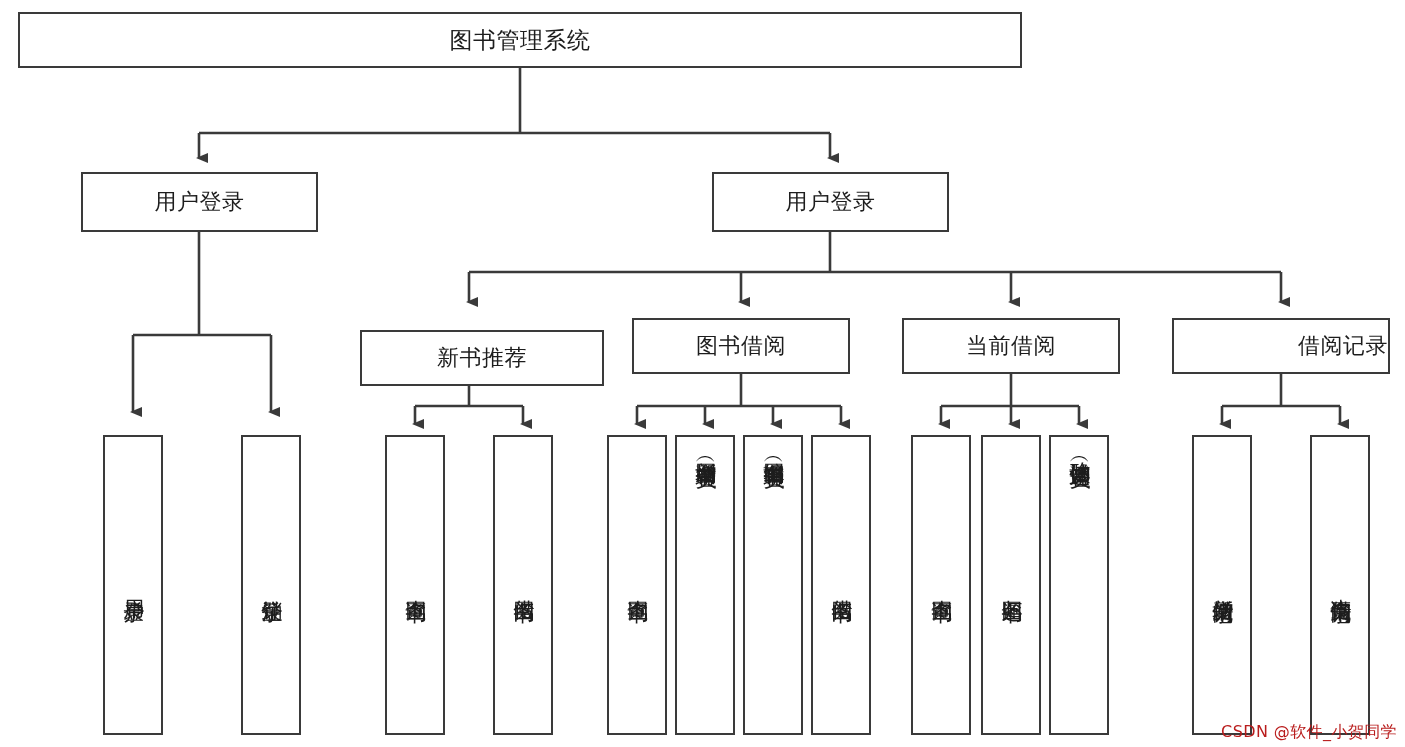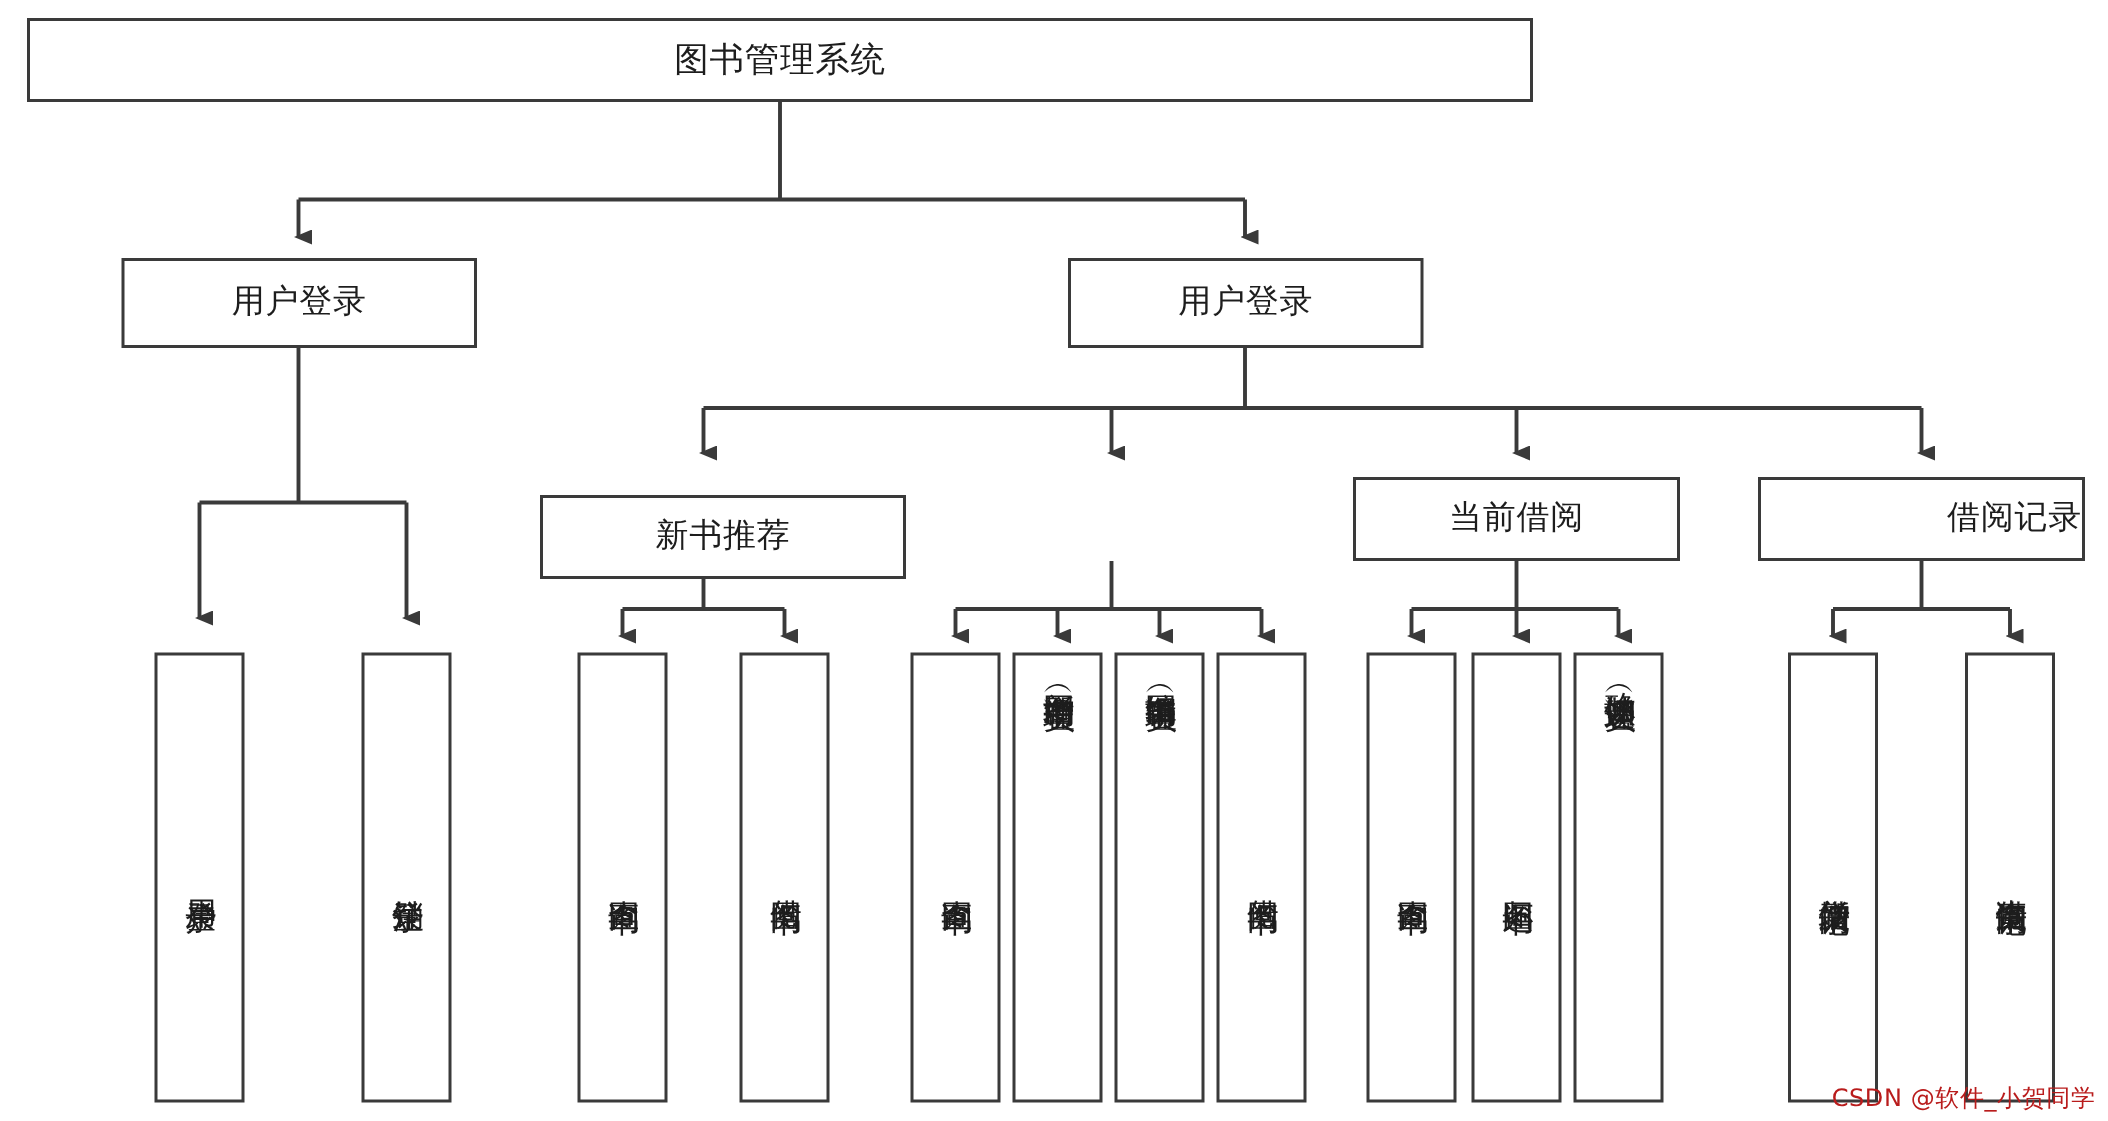--- a/index.html
+++ b/index.html
@@ -130,20 +130,23 @@
   <div class="node" style="left:81px; top:172px; width:237px; height:60px;">
     <span class="label">用户登录</span>
   </div>
   <div class="node" style="left:712px; top:172px; width:237px; height:60px;">
     <span class="label">用户登录</span>
   </div>
 
   <div class="node" style="left:360px; top:318px; width:244px; height:56px;margin-top:12px;">
     <span class="label">新书推荐</span>
   </div>
+  <div class="node" style="left:632px; top:318px; width:218px; height:56px;">
+    <span class="label">图书借阅</span>
+  </div>
   <div class="node" style="left:902px; top:318px; width:218px; height:56px;">
     <span class="label">当前借阅</span>
   </div>
   <div class="node" style="left:1172px; top:318px; width:218px; height:56px;justify-content:flex-end;">
     <span class="label">借阅记录</span>
   </div>
 
   <div class="node vert mid" style="left:103px; top:435px; width:60px; height:300px;">
     <span class="label">用户登录</span>
   </div>

